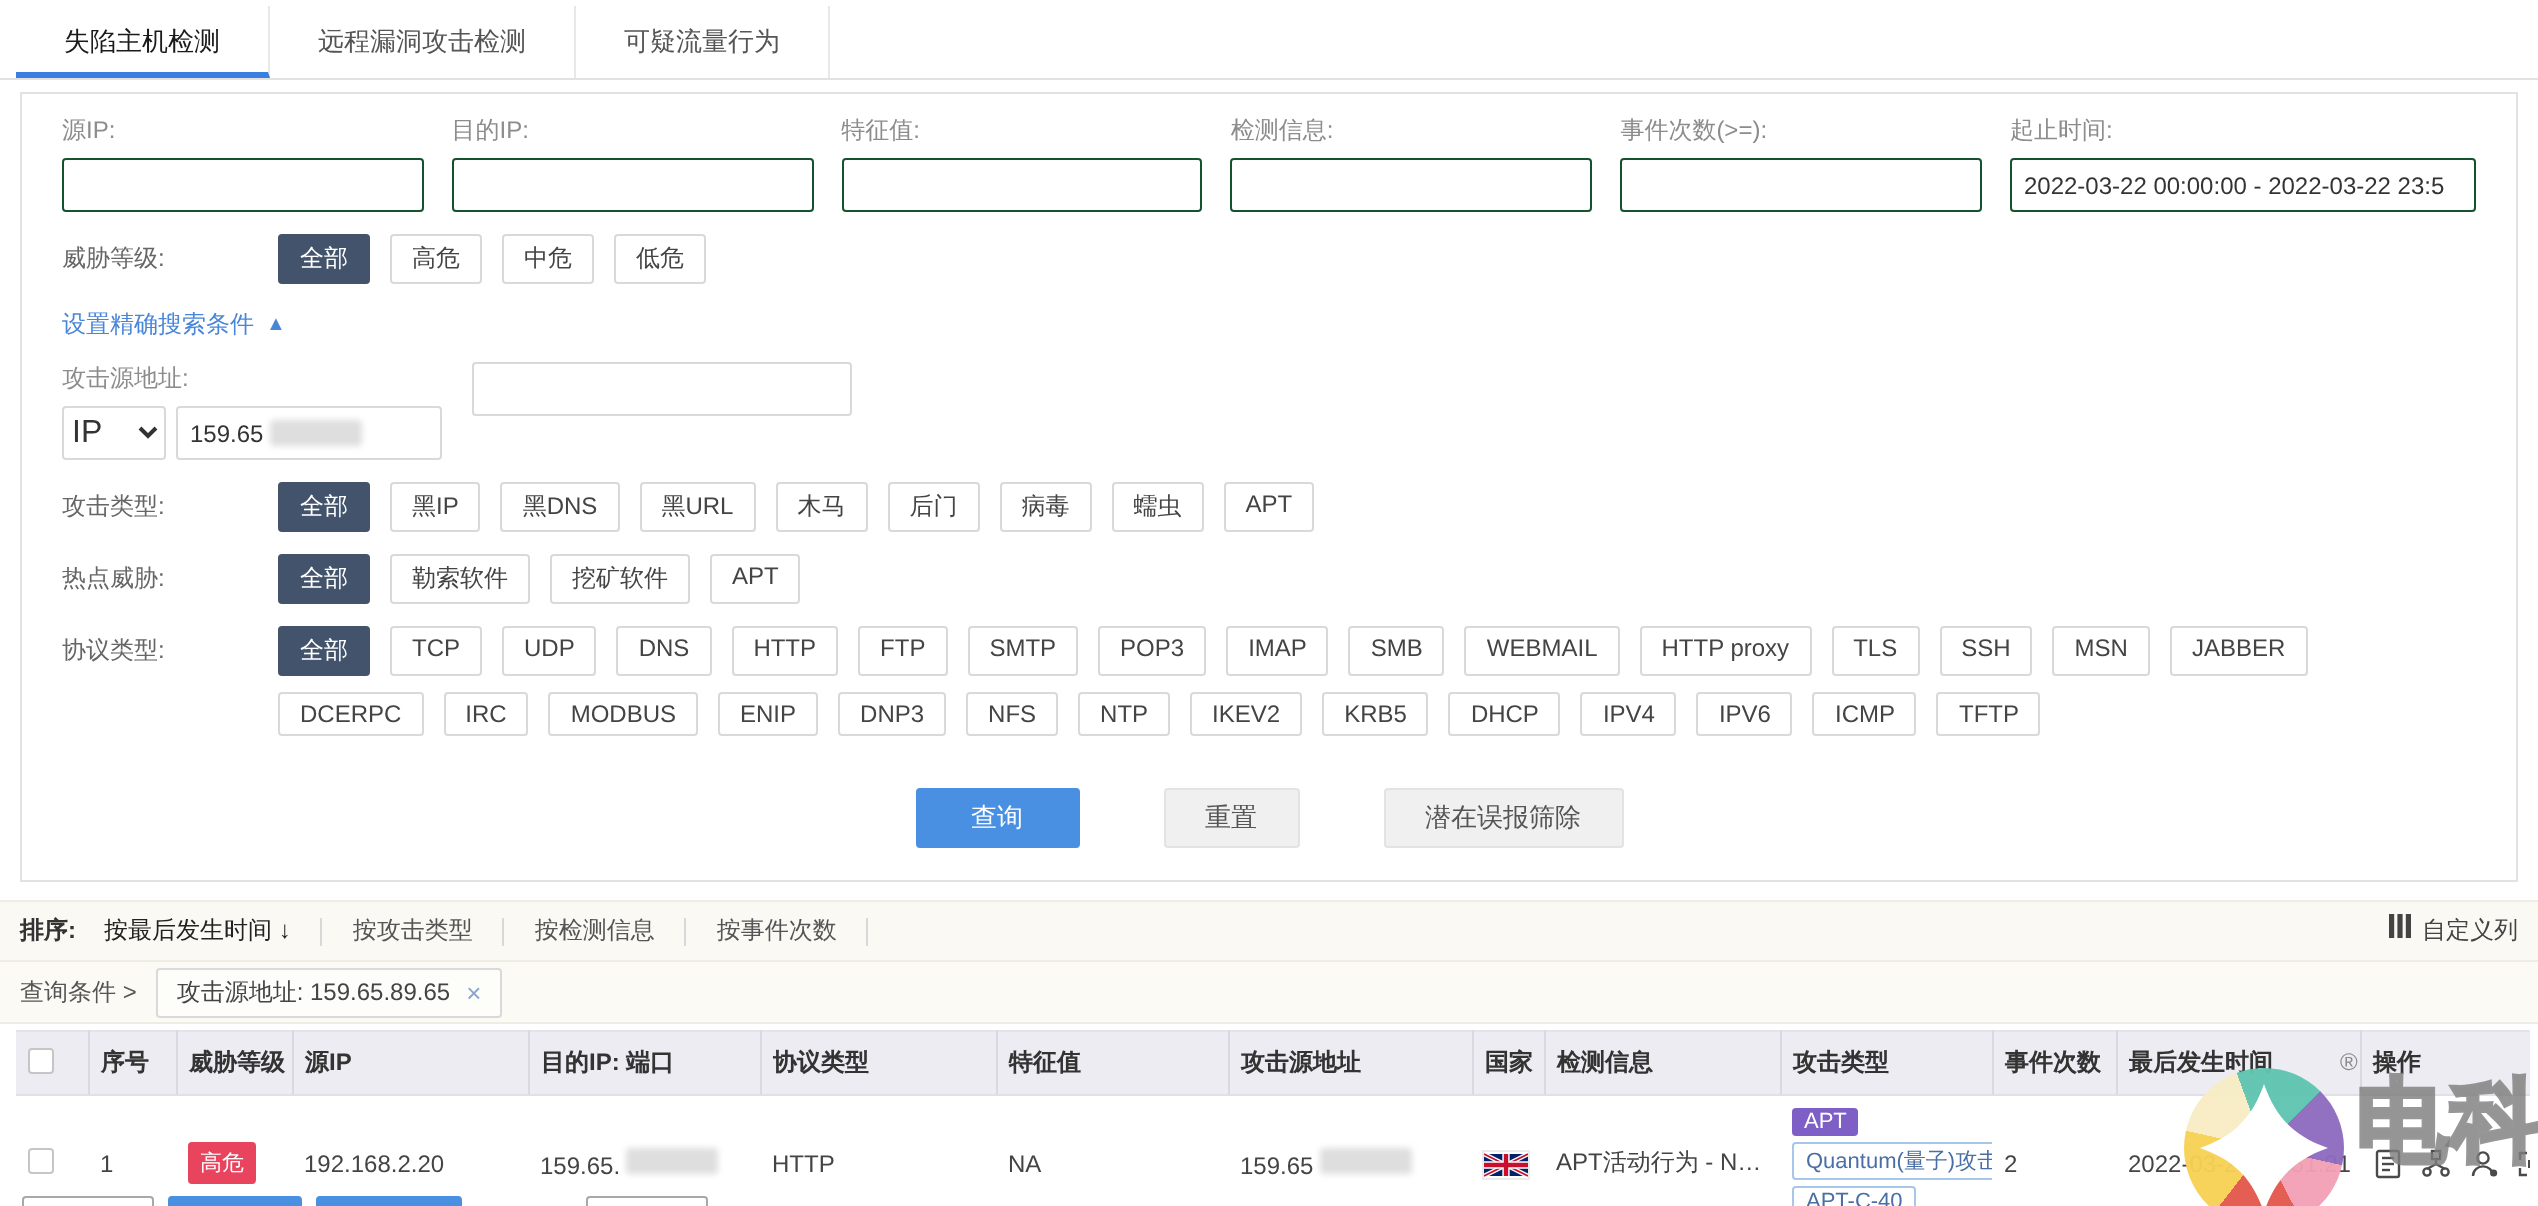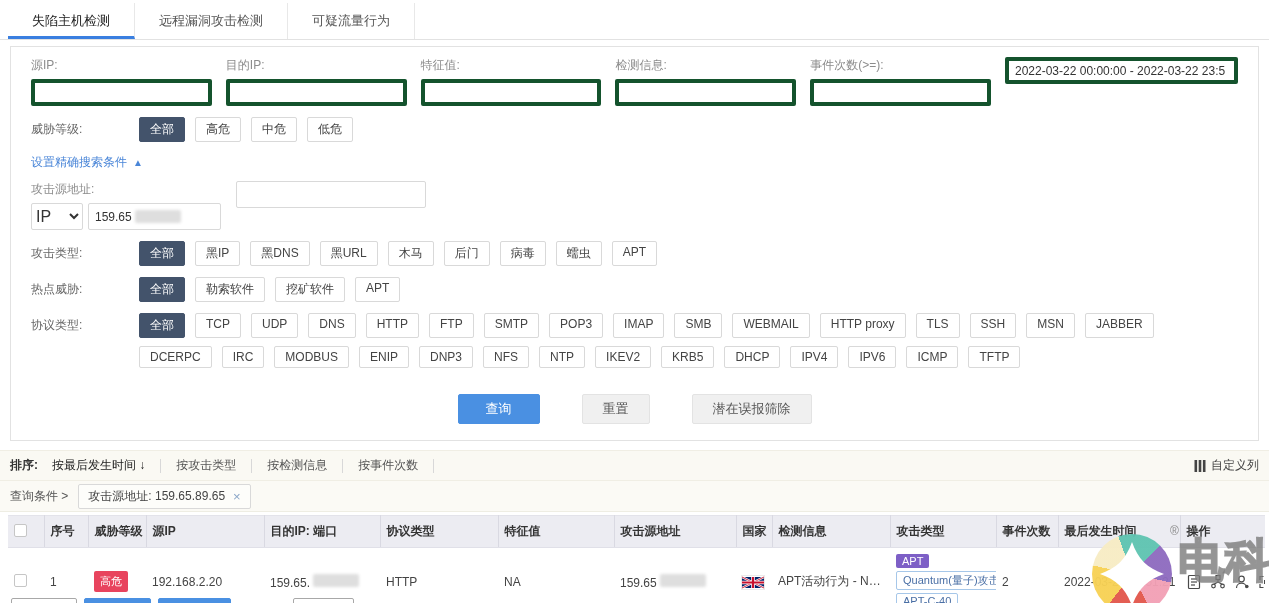--- a/index.html
+++ b/index.html
@@ -12,21 +12,21 @@
   
   .tabbar { display:flex; margin-top:3px; border-bottom:1px solid #e2e2e2; height:37px; padding-left:8px; }
   .tab { padding:0 24px; line-height:36px; font-size:13px; color:#555; border-right:1px solid #e8e8e8; cursor:pointer; white-space:nowrap; }
   .tab.active { color:#1a1a1a; font-weight:normal; border-bottom:3px solid #3a7fe0; }
   
   .panel { margin:6px 10px 0; border:1px solid #e2e2e2; padding:10px 20px 16px; }
   .fields { display:flex; }
   .field { flex:1; margin-right:14px; }
   .field:last-child { margin-right:0; flex:0 0 233px; }
   .field label { display:block; color:#8c8c8c; margin-bottom:5px; }
-  .field input { width:100%; height:27px; border:4px solid #14532d; border-radius:2px; padding:0 6px; font-size:12px; color:#333; font-family:inherit; background:#fff; }
+  .field input { width:100%; height:27px; border:1px solid #14532d; border-radius:2px; padding:0 6px; font-size:12px; color:#333; font-family:inherit; background:#fff; }
   .row { display:flex; align-items:flex-start; margin-top:11px; }
   .row-label { color:#666; flex:0 0 76px; padding-top:4px; }
   .opts { display:flex; flex-wrap:wrap; row-gap:8px; flex:1;padding-left:32px; }
   .opt { border:1px solid #d9d9d9; border-radius:2px; background:#fff; color:#444; padding:3px 10px; margin-right:10px; cursor:pointer; white-space:nowrap; }
   .opt.sel { background:#43536b; border-color:#43536b; color:#fff; }
   .adv-link { display:inline-flex; align-items:center; gap:6px; color:#4a86d8; margin-top:12px; cursor:pointer; }
   .adv-link .tri { font-size:10px; }
   .adv-fields { display:flex; margin-top:10px; }
   .adv-field { width:190px; margin-right:15px; }
   .adv-field .lbl { display:block; color:#8c8c8c; margin-bottom:5px; }
@@ -38,21 +38,21 @@
   .btn-row { display:flex; justify-content:center; gap:42px; margin-top:26px; }
   .btn { height:30px; border-radius:2px; font-size:13px; font-family:inherit; cursor:pointer; }
   .btn-primary { background:#4a90e2; border:1px solid #4a90e2; color:#fff; width:82px; }
   .btn-plain { background:#f0f0f0; border:1px solid #e3e3e3; color:#555; padding:0 20px; }
   
   .sort-bar { margin-top:9px; background:#faf9f3; border-top:1px solid #f0eee4; border-bottom:1px solid #f0eee4; height:31px; display:flex; align-items:center; padding:0 10px; }
   .sort-label { color:#333; font-weight:bold; margin-right:12px; }
   .sort-opt { color:#555; padding:0 2px; cursor:pointer; }
   .sort-opt.active { color:#222; }
   .sep { display:inline-block; width:1px; height:14px; background:#d8d8d8; margin:0 13px; }
-  .customize { margin-left:auto; display:flex; align-items:center; gap:5px; color:#444; cursor:pointer; }
+  .customize { margin-left:auto; display:flex; align-items:flex-start; gap:5px; color:#444; cursor:pointer; }
   
   .cond-bar { background:#fbfaf5; border-bottom:1px solid #eeede3; height:31px; display:flex; align-items:center; padding:0 10px; }
   .cond-label { color:#555; }
   .cond-tag { margin-left:10px; border:1px solid #d9d9d9; background:#fdfdfa; border-radius:2px; padding:3px 9px; display:flex; align-items:center; gap:8px; color:#444; }
   .cond-close { color:#8aa6c8; cursor:pointer; font-size:13px; line-height:1; }
   
   table.grid { width:1253px; margin:3px 8px 0; border-collapse:collapse; table-layout:fixed; font-size:12px; }
   .grid th { background:#ececf2; border-right:1px solid #d9d9e2; border-top:1px solid #e3e3ea; border-bottom:1px solid #e0e0e8; font-weight:bold; color:#333; text-align:left; padding:7px 6px; white-space:nowrap; overflow:hidden; }
   .grid th:last-child { border-right:none; }
   .grid td { border-bottom:1px solid #f0f0f0; padding:6px 6px; vertical-align:middle; color:#444; white-space:nowrap; overflow:hidden; }
@@ -109,20 +109,21 @@
     </div>
     <div class="field">
       <label>检测信息:</label>
       <input style="">
     </div>
     <div class="field">
       <label>事件次数(&gt;=):</label>
       <input style="">
     </div>
     <div class="field">
+      <label>起止时间:</label>
       <input value="2022-03-22 00:00:00 - 2022-03-22 23:5" style="">
     </div>
   </div>
 
   <div class="row">
     <div class="row-label">威胁等级:</div>
     <div class="opts">
         <span class="opt sel">全部</span>
         <span class="opt">高危</span>
         <span class="opt">中危</span>

